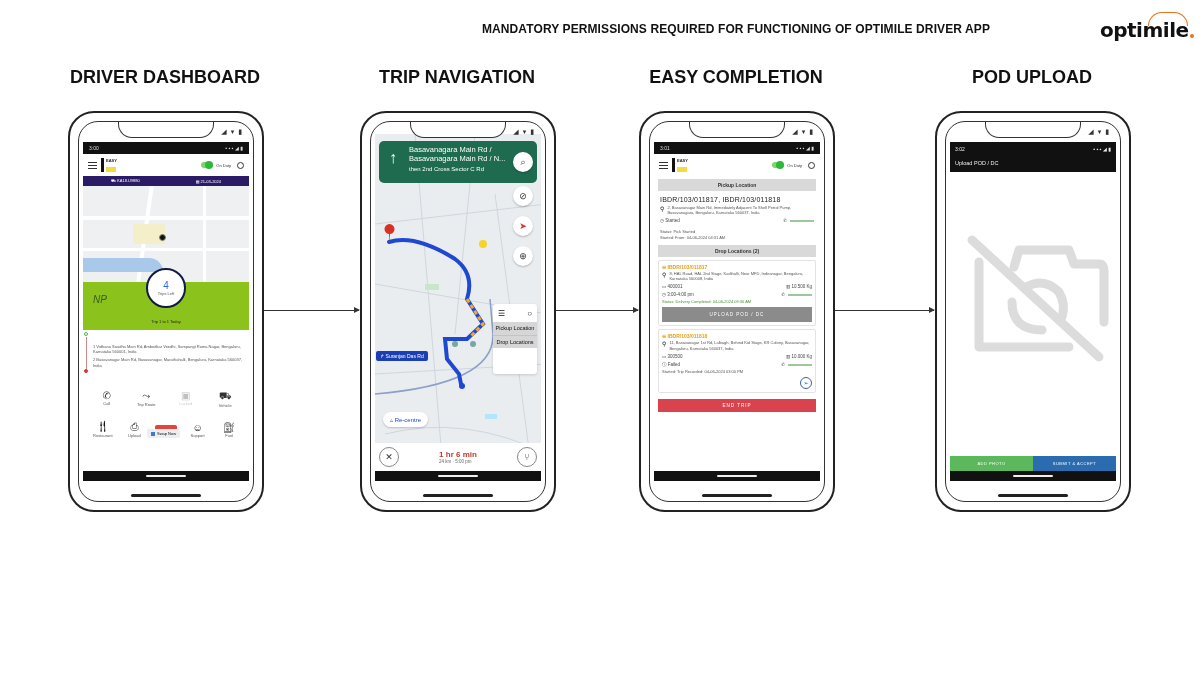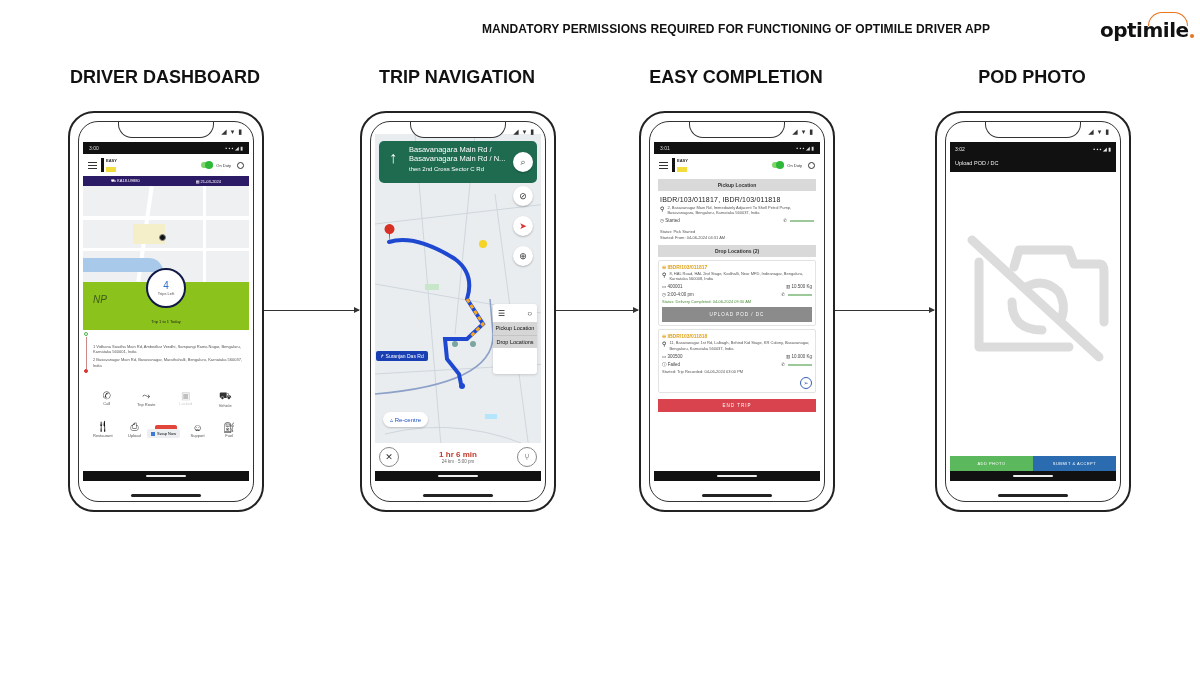--- a/index.html
+++ b/index.html
@@ -62,21 +62,21 @@
     .nav-card .l3 { font-size: 6px; margin-top: 2px; }
     .fab { position: absolute; width: 20px; height: 20px; border-radius: 50%; background: #fff; box-shadow: 0 1px 2px rgba(0,0,0,0.25); display: flex; align-items: center; justify-content: center; font-size: 9px; color: #333; }
     .side-panel { position: absolute; right: 4px; top: 170px; width: 44px; height: 70px; background: #fff; border-radius: 3px; box-shadow: 0 1px 3px rgba(0,0,0,0.15); }
     .side-panel .top { height: 18px; display: flex; justify-content: space-between; align-items: center; padding: 0 5px; }
     .side-panel .pick { background: #d6d6d6; font-size: 5.5px; text-align: center; padding: 3px 0; line-height: 1.2; }
     .side-panel .drop { background: #d6d6d6; font-size: 5.5px; text-align: center; padding: 3px 0; border-top: 1px solid #c4c4c4; }
     .turn-chip { position: absolute; left: 1px; top: 217px; background: #1a3fb3; color: #fff; font-size: 5px; padding: 2px 4px; border-radius: 2px; }
     .recentre { position: absolute; left: 8px; top: 278px; background: #fff; border-radius: 10px; font-size: 6px; color: #1a4fc0; padding: 4px 7px; box-shadow: 0 1px 2px rgba(0,0,0,0.2); }
     .eta-bar { position: absolute; left: 0; right: 0; bottom: 10px; height: 28px; background: #fff; display: flex; justify-content: space-between; align-items: center; padding: 0 4px; }
     .eta-bar .circle { width: 20px; height: 20px; border: 1px solid #888; border-radius: 50%; display: flex; align-items: center; justify-content: center; font-size: 9px; color: #333; }
-    .eta { text-align: center; }
+    .eta { }
     .eta .t { font-size: 8px; color: #c0392b; font-weight: bold; }
     .eta .s { font-size: 4.5px; color: #666; }
 
     
     .section-head { background: #d9d9d9; font-size: 5px; text-align: center; padding: 3px 0; margin: 3px 4px; font-weight: bold; color: #333; }
     .card { padding: 2px 6px; }
     .ids { font-size: 7px; color: #222; letter-spacing: 0.2px; }
     .row { display: flex; justify-content: space-between; align-items: center; font-size: 4.5px; color: #444; margin-top: 3px; }
     .phone-line { display: inline-block; width: 24px; height: 2px; background: #9cc89a; vertical-align: middle; margin-left: 3px; }
     .drop-card { margin: 3px 4px; border: 1px solid #e3e3e3; border-radius: 2px; padding: 3px; }
@@ -97,21 +97,21 @@
 <div class="main-title">MANDATORY PERMISSIONS REQUIRED FOR FUNCTIONING OF OPTIMILE DRIVER APP</div>
 <div class="logo">
   <div class="logo-arc"></div>
   <span class="logo-text">optimile</span>
   <span class="logo-dot"></span>
 </div>
 
 <div class="screen-label" style="left:65px">DRIVER DASHBOARD</div>
 <div class="screen-label" style="left:357px">TRIP NAVIGATION</div>
 <div class="screen-label" style="left:636px">EASY COMPLETION</div>
-<div class="screen-label" style="left:932px">POD PHOTO</div>
+<div class="screen-label" style="left:932px">POD UPLOAD</div>
 
 <div class="arrow" style="left:263px;width:96px"></div>
 <div class="arrow" style="left:555px;width:83px"></div>
 <div class="arrow" style="left:834px;width:100px"></div>
 
 <div class="phone" style="left:68px">
   <div class="phone-inner">
     <div class="notch"></div>
     <div class="status-icons">◢ ▾ ▮</div>
     <div class="screen">

